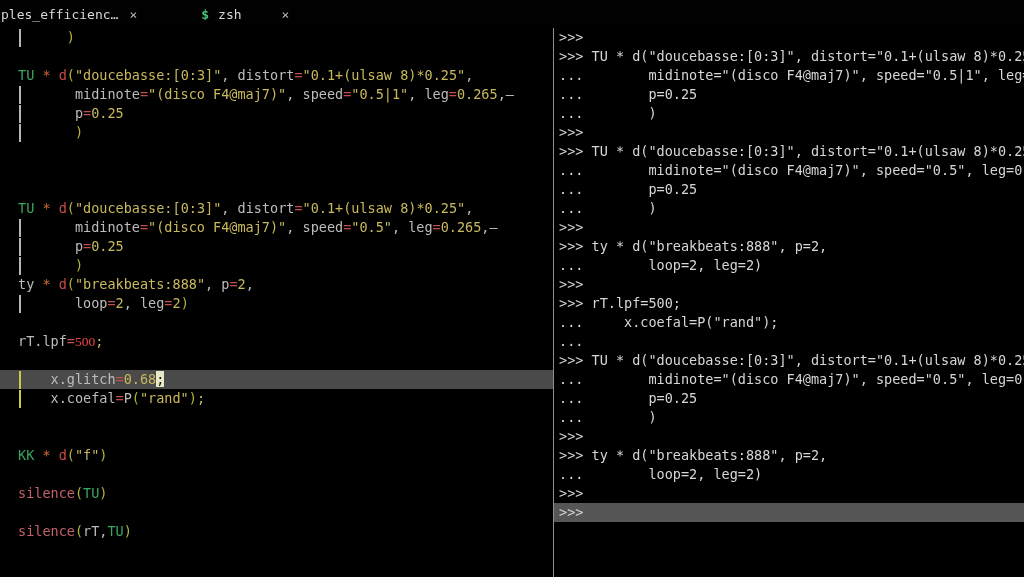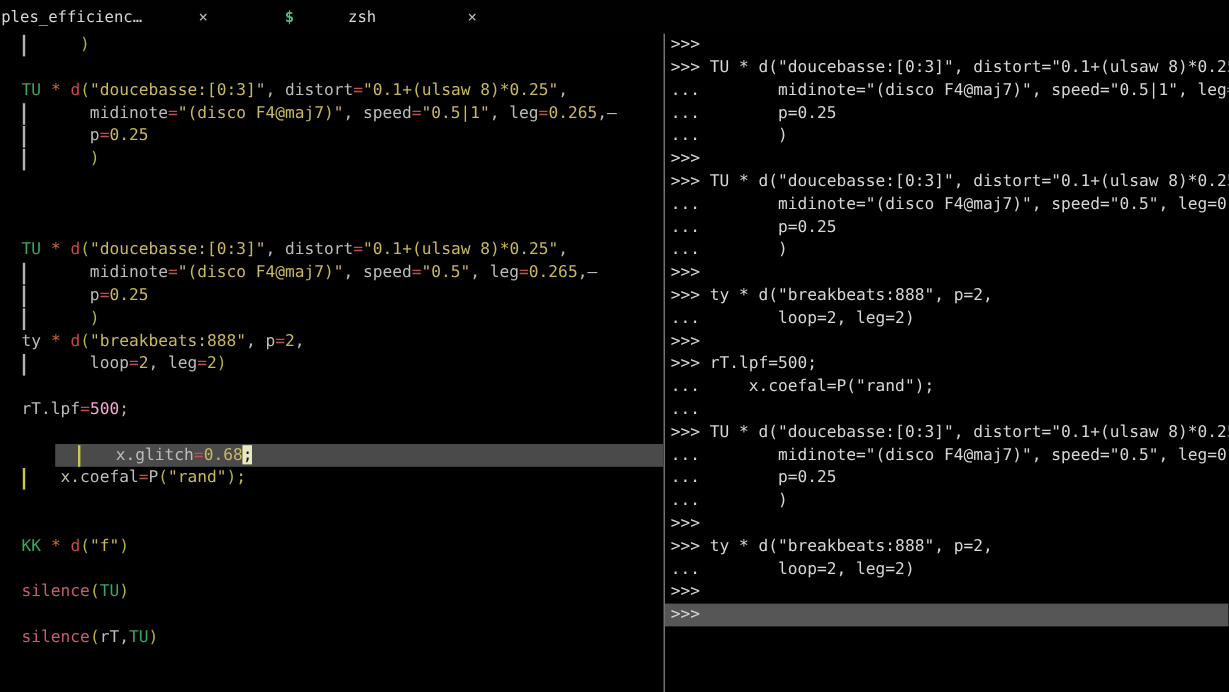--- a/index.html
+++ b/index.html
@@ -1,32 +1,32 @@
 <!DOCTYPE html>
 <html><head>
 <meta charset="utf-8">
 <style>
   html,body{margin:0;padding:0;background:#000;}
   .screen{position:relative;width:1024px;height:577px;background:#000;overflow:hidden;
           font-family:"DejaVu Sans Mono",monospace;font-size:13.5px;color:#d6d6d6;}
   .tabbar{height:28px;display:flex;align-items:center;background:#010101;
           font-size:13px;color:#d8d8d8;overflow:hidden;}
-  .tab{display:flex;align-items:center;height:100%;cursor:default;gap:36px;}
+  .tab{display:flex;align-items:center;height:100%;cursor:default;}
   .tab .close{color:#b9b9b9;font-size:13px;}
   .tab1{padding-left:1px;}
   .tab1 .close{margin-left:11px;}
   .tab2{margin-left:64px;}
   .tab2 .dollar{color:#49c27a;font-weight:bold;margin-right:9px;}
   .tab2 .close{margin-left:40px;}
   .panes{display:flex;height:549px;}
   .editor{width:553px;position:relative;overflow:hidden;}
   .divider{width:1px;background:#8f8f8f;}
   .repl{flex:1;overflow:hidden;position:relative;}
   .eline{height:19px;line-height:19px;white-space:pre;padding-left:18px;position:relative;}
-  .eline.hl{background:#4a4a4a;margin-left:46px;}
+  .eline.hl{background:#4a4a4a;}
   .eline .bar{position:absolute;left:19px;top:1px;bottom:0;width:2px;}
   .tline{height:19px;line-height:19px;white-space:pre;padding-left:5px;}
   .tline.hl{background:#565656;}
   .seg{white-space:pre;}
 </style>
 </head>
 <body>
 
 <div class="screen">
   <div class="tabbar">
@@ -51,21 +51,21 @@
         <div class="eline"></div>
         <div class="eline"></div>
         <div class="eline"></div>
         <div class="eline"><span class="seg" style="color: rgb(58, 166, 95);">TU</span><span class="seg" style="color: rgb(188, 188, 188);"> </span><span class="seg" style="color: rgb(207, 106, 53);">*</span><span class="seg" style="color: rgb(188, 188, 188);"> </span><span class="seg" style="color: rgb(201, 72, 72);">d</span><span class="seg" style="color: rgb(180, 180, 60);">(</span><span class="seg" style="color: rgb(201, 185, 94);">"doucebasse:[0:3]"</span><span class="seg" style="color: rgb(188, 188, 188);">, </span><span class="seg" style="color: rgb(188, 188, 188);">distort</span><span class="seg" style="color: rgb(192, 80, 77);">=</span><span class="seg" style="color: rgb(201, 185, 94);">"0.1+(ulsaw 8)*0.25"</span><span class="seg" style="color: rgb(188, 188, 188);">,</span></div>
         <div class="eline"><span class="bar" style="background: rgb(181, 181, 181);"></span><span class="seg" style="color: rgb(188, 188, 188);">       midinote</span><span class="seg" style="color: rgb(192, 80, 77);">=</span><span class="seg" style="color: rgb(201, 185, 94);">"(disco F4@maj7)"</span><span class="seg" style="color: rgb(188, 188, 188);">, </span><span class="seg" style="color: rgb(188, 188, 188);">speed</span><span class="seg" style="color: rgb(192, 80, 77);">=</span><span class="seg" style="color: rgb(201, 185, 94);">"0.5"</span><span class="seg" style="color: rgb(188, 188, 188);">, </span><span class="seg" style="color: rgb(188, 188, 188);">leg</span><span class="seg" style="color: rgb(192, 80, 77);">=</span><span class="seg" style="color: rgb(201, 185, 94);">0.265</span><span class="seg" style="color: rgb(188, 188, 188);">,</span><span class="seg" style="color: rgb(188, 188, 188);">–</span></div>
         <div class="eline"><span class="bar" style="background: rgb(181, 181, 181);"></span><span class="seg" style="color: rgb(188, 188, 188);">       p</span><span class="seg" style="color: rgb(192, 80, 77);">=</span><span class="seg" style="color: rgb(201, 185, 94);">0.25</span></div>
         <div class="eline"><span class="bar" style="background: rgb(181, 181, 181);"></span><span class="seg" style="color: rgb(180, 180, 60);">       )</span></div>
         <div class="eline"><span class="seg" style="color: rgb(188, 188, 188);">ty</span><span class="seg" style="color: rgb(188, 188, 188);"> </span><span class="seg" style="color: rgb(207, 106, 53);">*</span><span class="seg" style="color: rgb(188, 188, 188);"> </span><span class="seg" style="color: rgb(201, 72, 72);">d</span><span class="seg" style="color: rgb(180, 180, 60);">(</span><span class="seg" style="color: rgb(201, 185, 94);">"breakbeats:888"</span><span class="seg" style="color: rgb(188, 188, 188);">, </span><span class="seg" style="color: rgb(188, 188, 188);">p</span><span class="seg" style="color: rgb(192, 80, 77);">=</span><span class="seg" style="color: rgb(201, 185, 94);">2</span><span class="seg" style="color: rgb(188, 188, 188);">,</span></div>
         <div class="eline"><span class="bar" style="background: rgb(181, 181, 181);"></span><span class="seg" style="color: rgb(188, 188, 188);">       loop</span><span class="seg" style="color: rgb(192, 80, 77);">=</span><span class="seg" style="color: rgb(201, 185, 94);">2</span><span class="seg" style="color: rgb(188, 188, 188);">, </span><span class="seg" style="color: rgb(188, 188, 188);">leg</span><span class="seg" style="color: rgb(192, 80, 77);">=</span><span class="seg" style="color: rgb(201, 185, 94);">2</span><span class="seg" style="color: rgb(180, 180, 60);">)</span></div>
         <div class="eline"></div>
-        <div class="eline"><span class="seg" style="color: rgb(188, 188, 188);">rT.lpf</span><span class="seg" style="color: rgb(192, 80, 77);">=</span><span class="seg" style="color: #f9a8d4;">500</span><span class="seg" style="color: rgb(201, 185, 94);">;</span></div>
+        <div class="eline"><span class="seg" style="color: rgb(188, 188, 188);">rT.lpf</span><span class="seg" style="color: rgb(192, 80, 77);">=</span><span class="seg" style="color: #ef4444; font-family: Liberation Serif, serif;">500</span><span class="seg" style="color: rgb(201, 185, 94);">;</span></div>
         <div class="eline"></div>
         <div class="eline hl" style="background: rgb(74, 74, 74);"><span class="bar" style="background: rgb(201, 201, 74);"></span><span class="seg" style="color: rgb(188, 188, 188);">    x.glitch</span><span class="seg" style="color: rgb(192, 80, 77);">=</span><span class="seg" style="color: rgb(201, 185, 94);">0.68</span><span class="seg" style="background: rgb(232, 232, 196); color: rgb(17, 17, 17);">;</span></div>
         <div class="eline"><span class="bar" style="background: rgb(201, 201, 74);"></span><span class="seg" style="color: rgb(188, 188, 188);">    x.coefal</span><span class="seg" style="color: rgb(192, 80, 77);">=</span><span class="seg" style="color: rgb(188, 188, 188);">P</span><span class="seg" style="color: rgb(180, 180, 60);">(</span><span class="seg" style="color: rgb(201, 185, 94);">"rand"</span><span class="seg" style="color: rgb(180, 180, 60);">)</span><span class="seg" style="color: rgb(201, 185, 94);">;</span></div>
         <div class="eline"></div>
         <div class="eline"></div>
         <div class="eline"><span class="seg" style="color: rgb(58, 166, 95);">KK</span><span class="seg" style="color: rgb(188, 188, 188);"> </span><span class="seg" style="color: rgb(207, 106, 53);">*</span><span class="seg" style="color: rgb(188, 188, 188);"> </span><span class="seg" style="color: rgb(201, 72, 72);">d</span><span class="seg" style="color: rgb(180, 180, 60);">(</span><span class="seg" style="color: rgb(201, 185, 94);">"f"</span><span class="seg" style="color: rgb(180, 180, 60);">)</span></div>
         <div class="eline"></div>
         <div class="eline"><span class="seg" style="color: rgb(194, 96, 107);">silence</span><span class="seg" style="color: rgb(180, 180, 60);">(</span><span class="seg" style="color: rgb(58, 166, 95);">TU</span><span class="seg" style="color: rgb(180, 180, 60);">)</span></div>
         <div class="eline"></div>
         <div class="eline"><span class="seg" style="color: rgb(194, 96, 107);">silence</span><span class="seg" style="color: rgb(180, 180, 60);">(</span><span class="seg" style="color: rgb(188, 188, 188);">rT</span><span class="seg" style="color: rgb(188, 188, 188);">,</span><span class="seg" style="color: rgb(58, 166, 95);">TU</span><span class="seg" style="color: rgb(180, 180, 60);">)</span></div>

